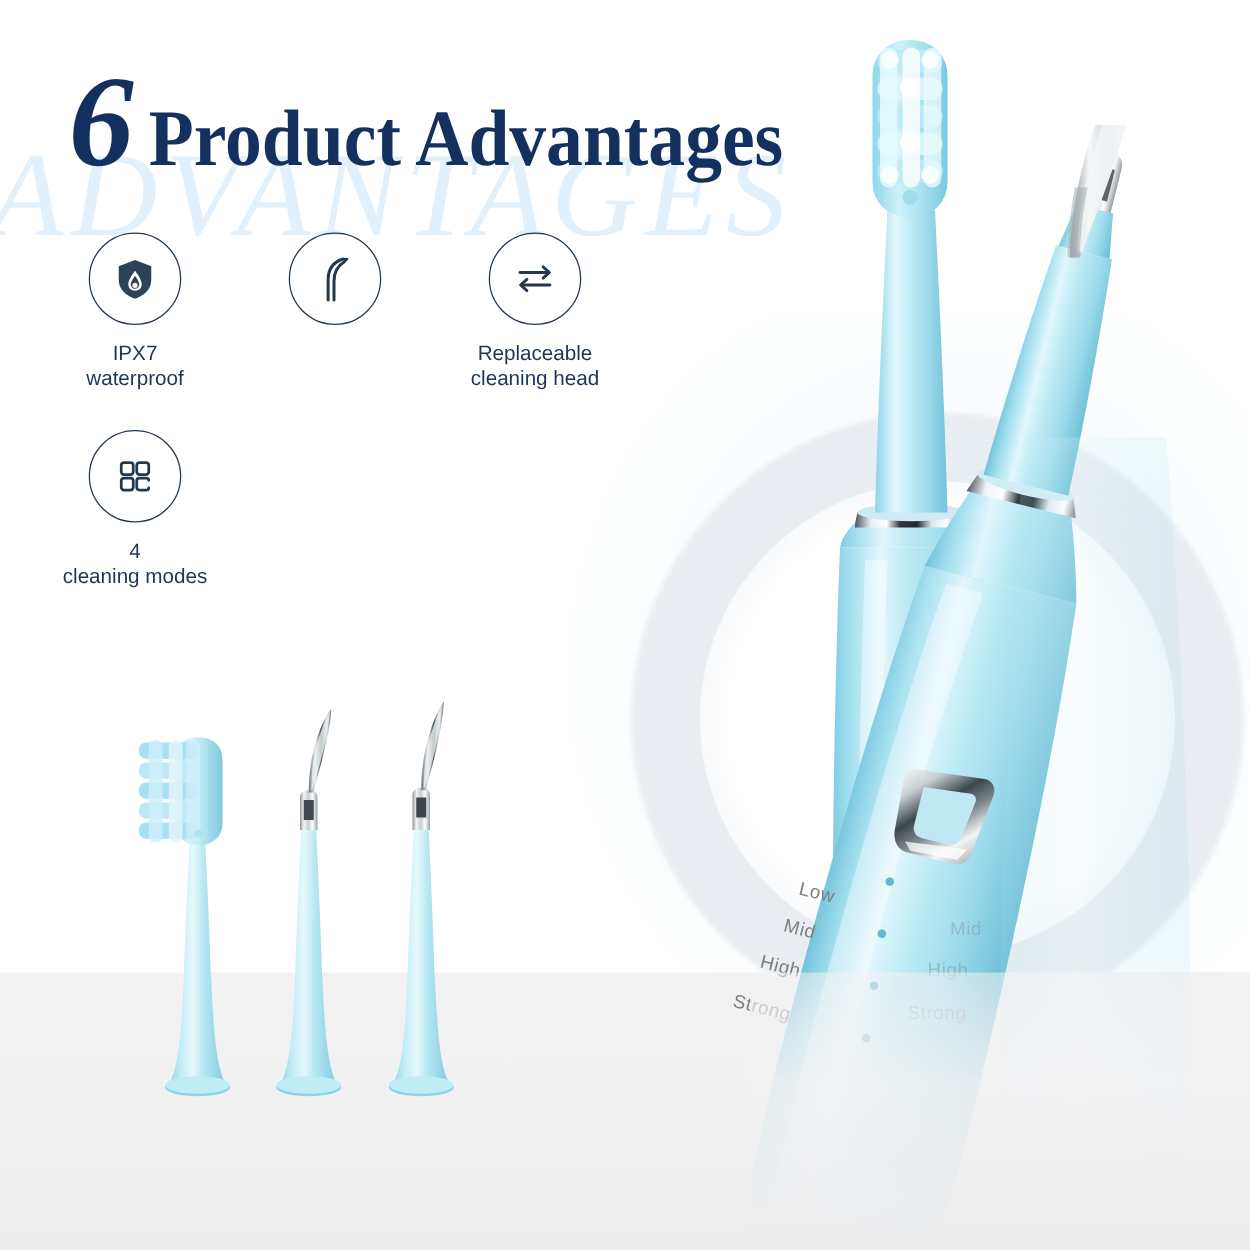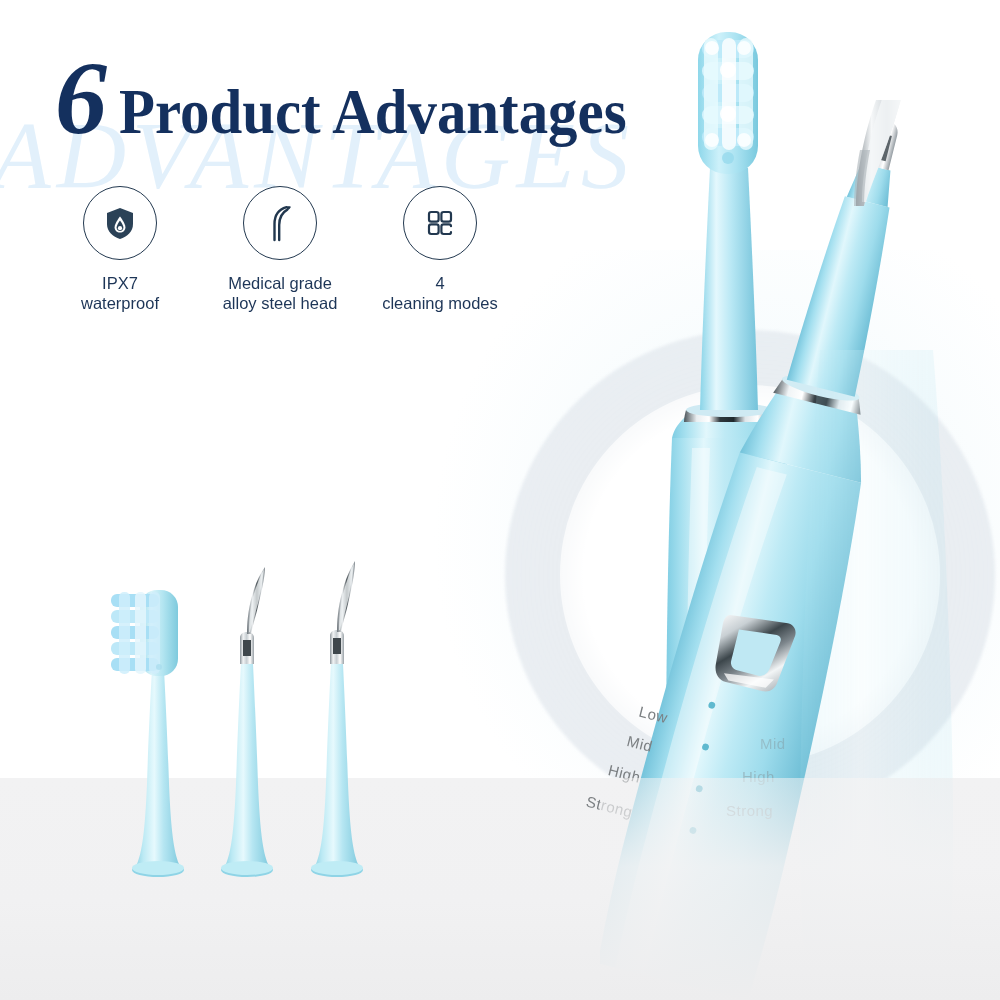--- a/index.html
+++ b/index.html
@@ -72,21 +72,21 @@
     font-weight:700;
     font-size:64px;line-height:1;
     color:#14305e;
     transform:scaleX(0.92);
     transform-origin:left bottom;
     letter-spacing:0px;
   }
 
   
   .features{
-    position:absolute;left:40px;top:186px;
+    position:absolute;left:28px;top:186px;
     width:480px;
     display:grid;
     grid-template-columns:repeat(3,160px);
     grid-auto-rows:158px;
   }
   .feature{display:flex;flex-direction:column;align-items:center;}
   .feat-circle{
     width:74px;height:74px;border-radius:50%;
     border:1.6px solid #22384f;
     display:flex;align-items:center;justify-content:center;
@@ -151,24 +151,34 @@
     </div>
 
     <div class="feature">
       <div class="feat-circle">
         <svg width="42" height="42" viewBox="0 0 42 42">
           <path d="M15.5 38 L15.5 22 C15.5 13 19.5 7.5 27.5 5.2" fill="none" stroke="#22384f" stroke-width="2.4" stroke-linecap="round"></path>
           <path d="M20.2 38 L20.2 23 C20.2 15.5 23.2 10.5 28.3 7.6" fill="none" stroke="#22384f" stroke-width="2.4" stroke-linecap="round"></path>
           <path d="M27.5 5.2 C30 4.5 31.2 5 31.2 5 C31.2 5 30.4 6.7 28.3 7.6" fill="#22384f" stroke="#22384f" stroke-width="1.2" stroke-linejoin="round"></path>
         </svg>
       </div>
-      <div class="feat-label">Medical grade
-alloy steel head</div>
-    </div>
-
+    </div>
+
+    <div class="feature">
+      <div class="feat-circle">
+        <svg width="40" height="40" viewBox="0 0 40 40">
+          <path d="M8 15 H31" fill="none" stroke="#22384f" stroke-width="2.3" stroke-linecap="round"></path>
+          <path d="M26.5 10.5 L31.5 15 L26.5 19.5" fill="none" stroke="#22384f" stroke-width="2.3" stroke-linecap="round" stroke-linejoin="round"></path>
+          <path d="M32 25 H9" fill="none" stroke="#22384f" stroke-width="2.3" stroke-linecap="round"></path>
+          <path d="M13.5 20.5 L8.5 25 L13.5 29.5" fill="none" stroke="#22384f" stroke-width="2.3" stroke-linecap="round" stroke-linejoin="round"></path>
+        </svg>
+      </div>
+      <div class="feat-label">Replaceable
+cleaning head</div>
+    </div>
 
 
 
     <div class="feature">
       <div class="feat-circle">
         <svg width="40" height="40" viewBox="0 0 40 40">
           <rect x="9" y="9" width="9.6" height="9.6" rx="2.2" fill="none" stroke="#22384f" stroke-width="2.2"></rect>
           <rect x="21.4" y="9" width="9.6" height="9.6" rx="2.2" fill="none" stroke="#22384f" stroke-width="2.2"></rect>
           <rect x="9" y="21.4" width="9.6" height="9.6" rx="2.2" fill="none" stroke="#22384f" stroke-width="2.2"></rect>
           <path d="M31 23.2 C31 21.9 30.1 21.4 29 21.4 H23.6 C22.4 21.4 21.4 22.3 21.4 23.6 V28.8 C21.4 30.1 22.4 31 23.6 31 H29 C30.1 31 31 30.4 31 29.2" fill="none" stroke="#22384f" stroke-width="2.2" stroke-linecap="round"></path>

